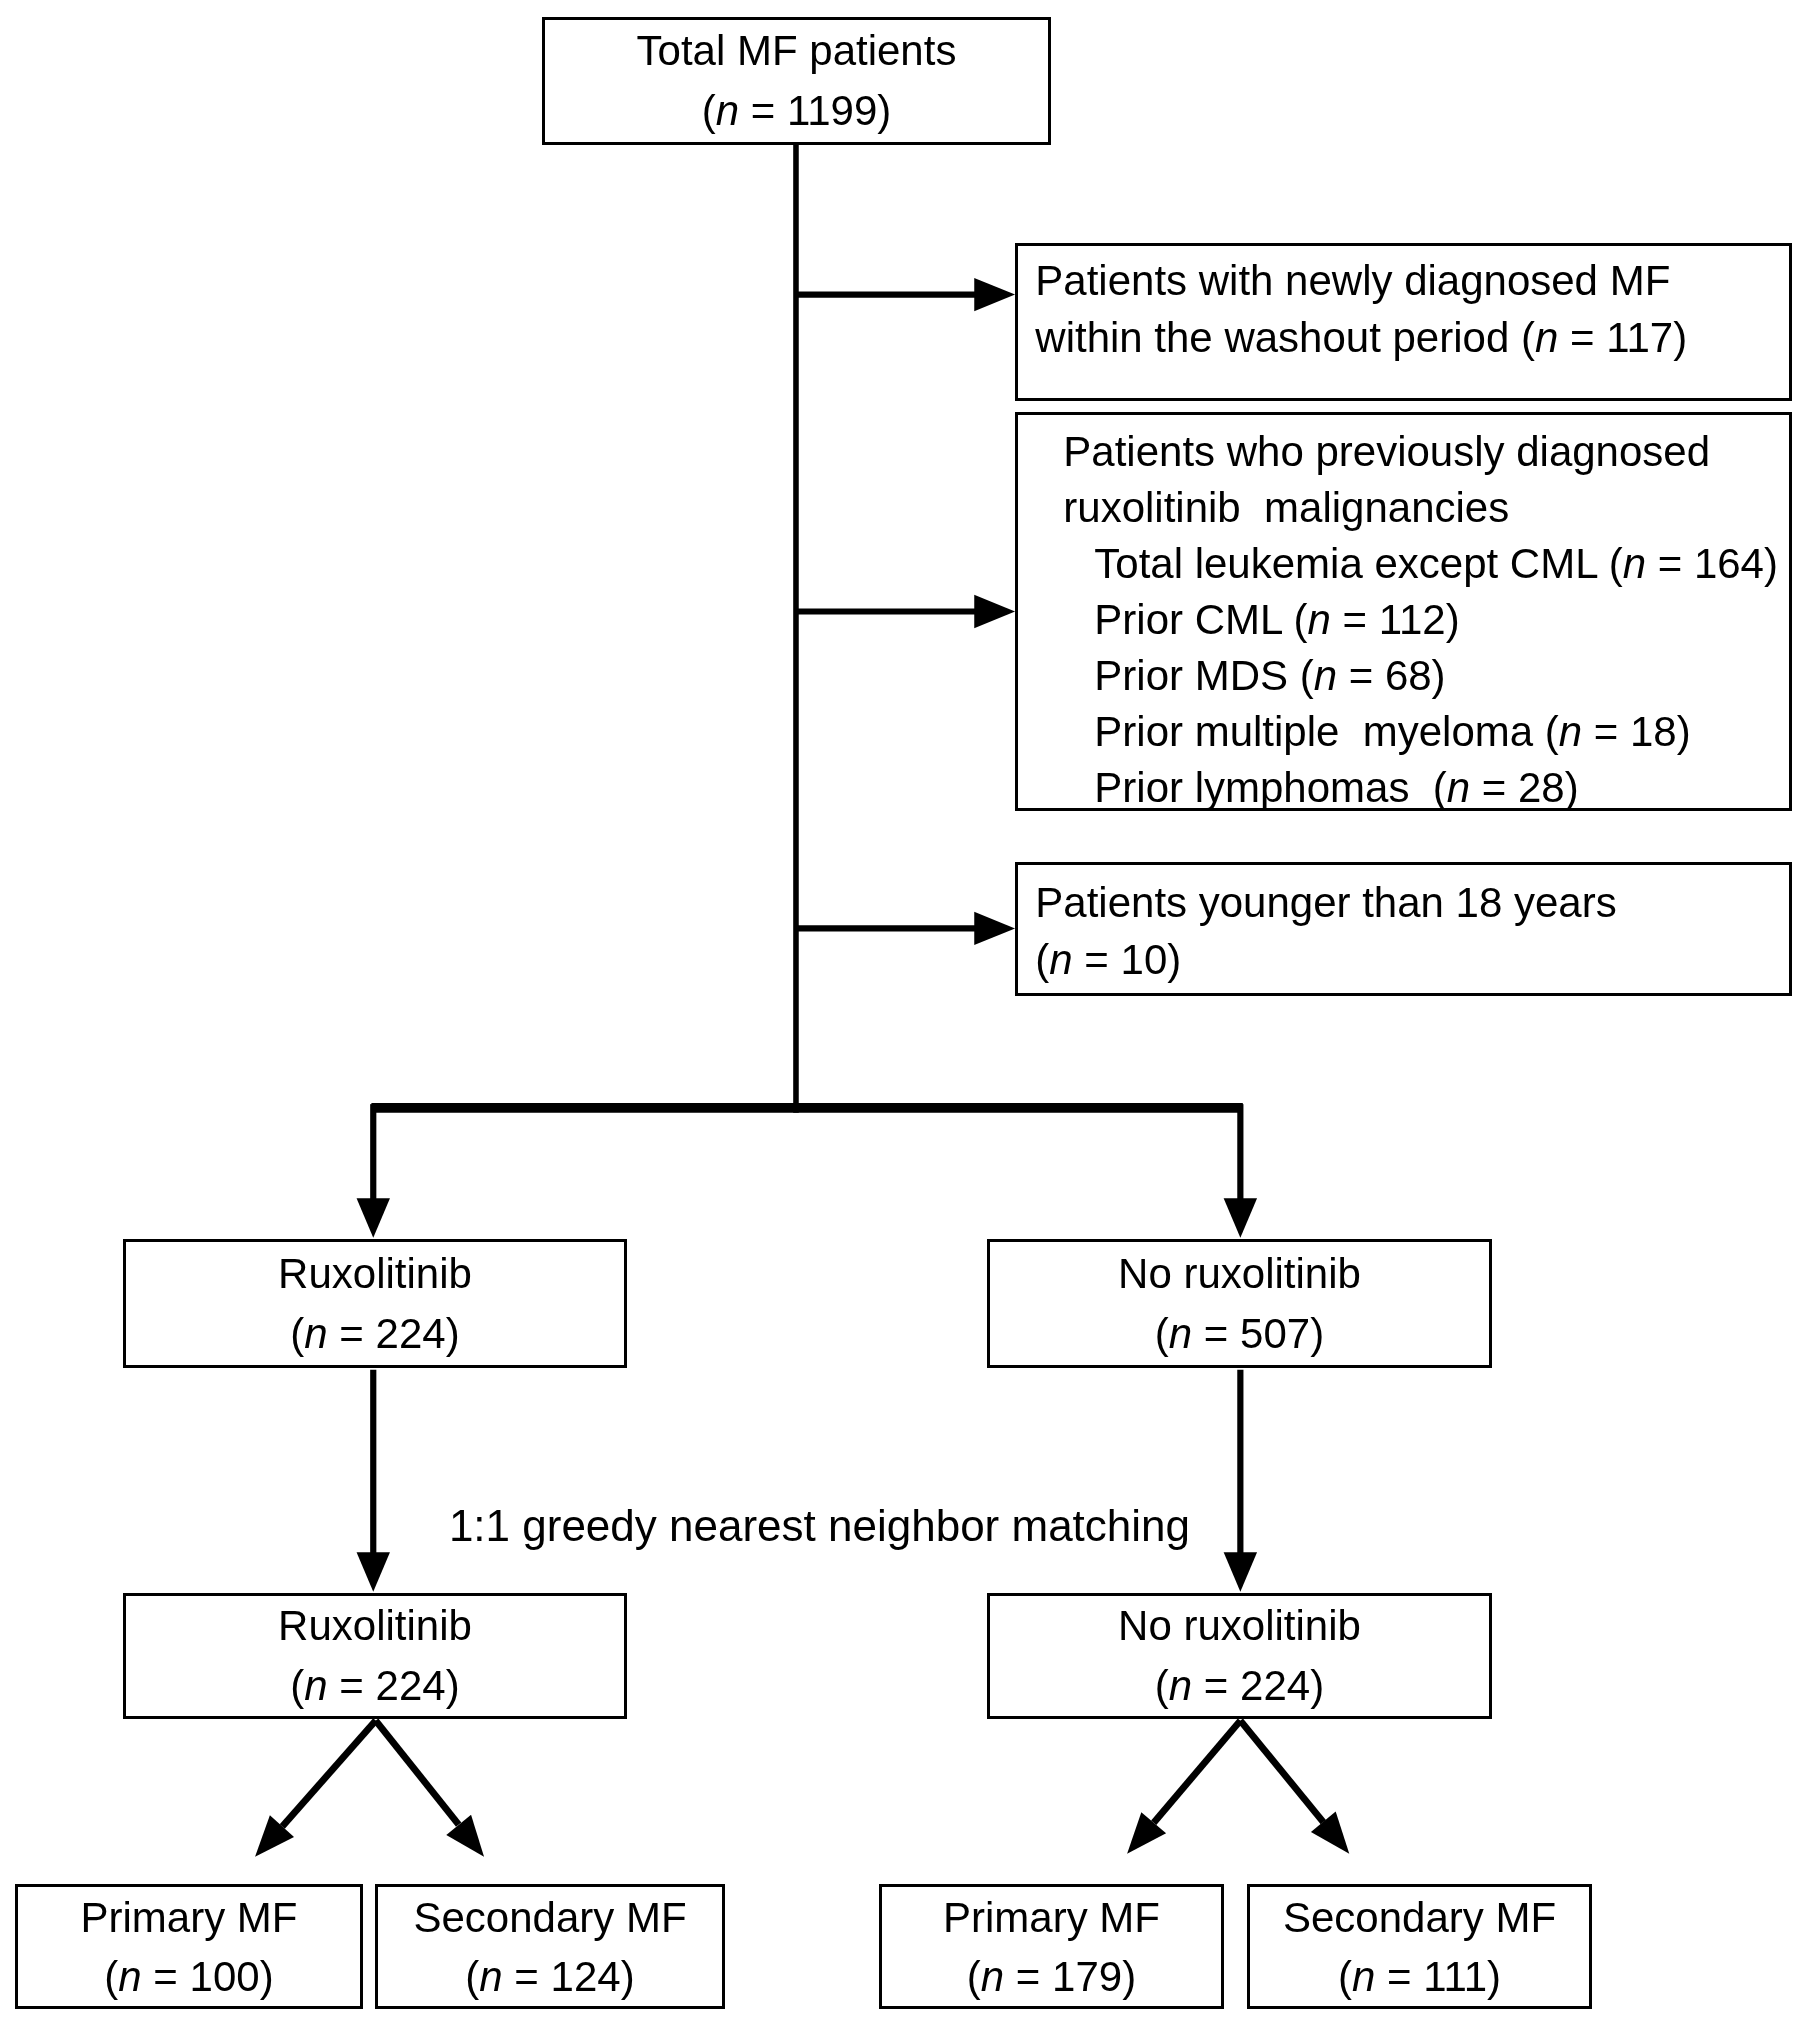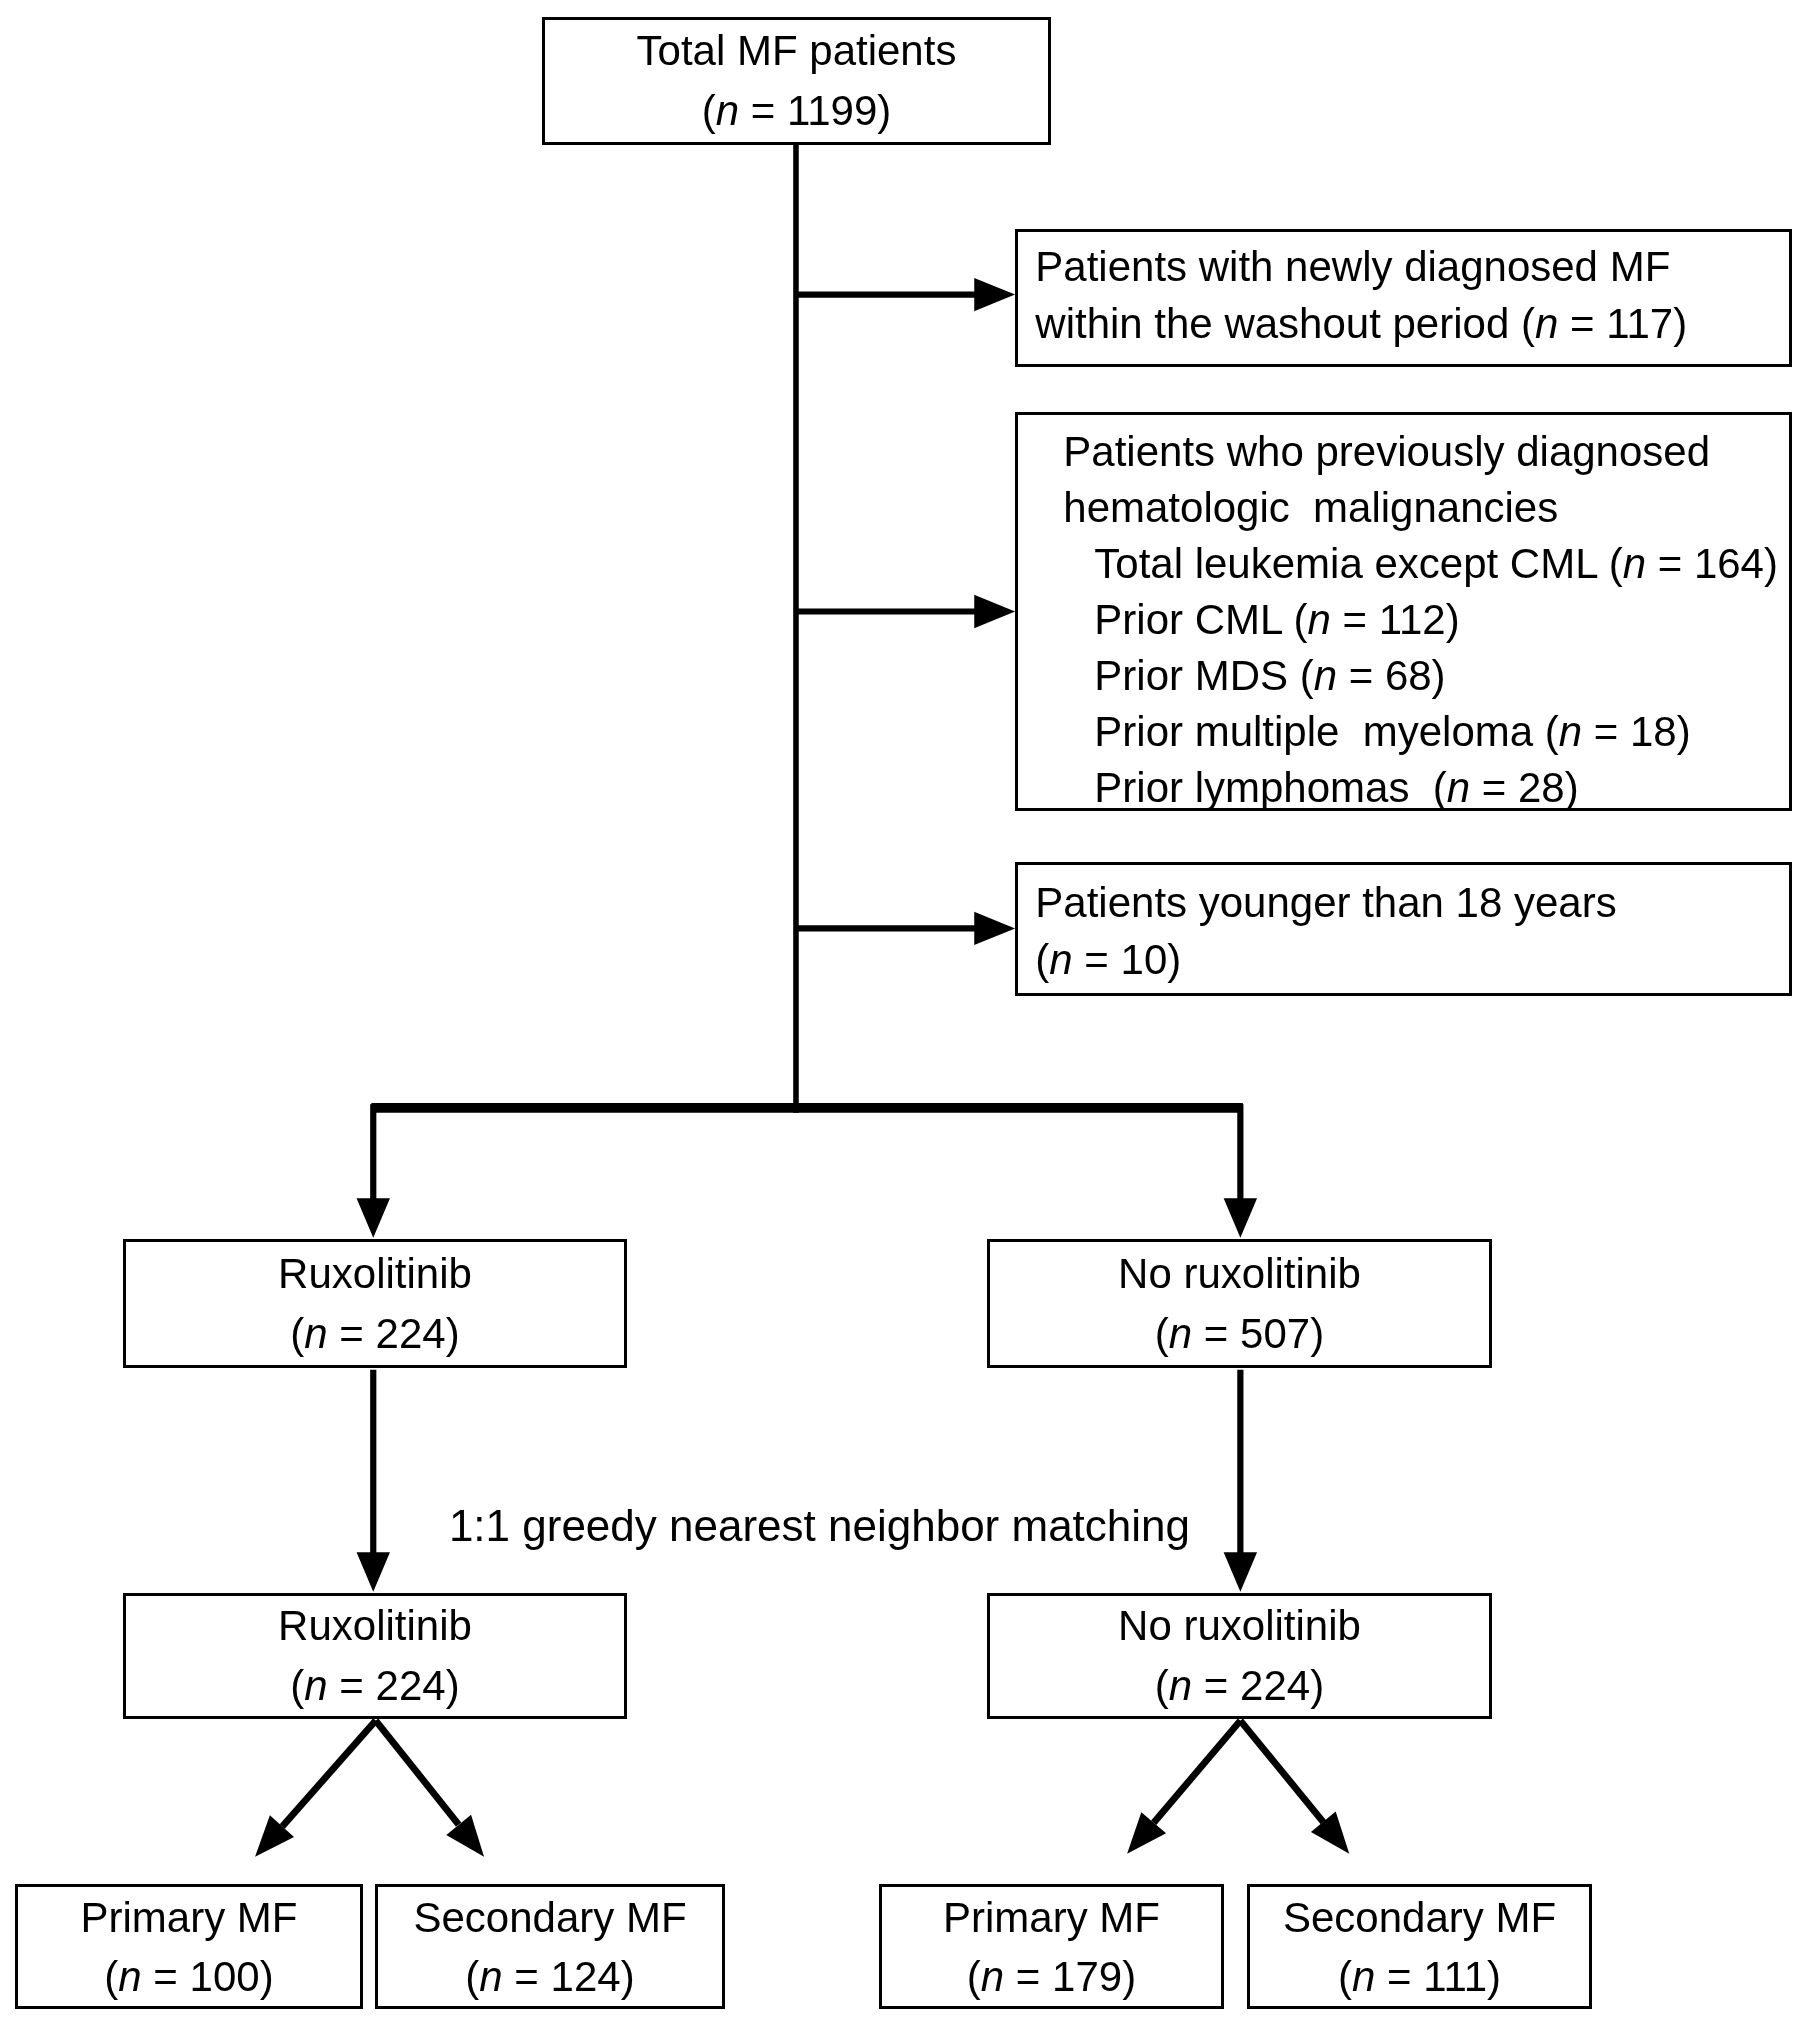--- a/index.html
+++ b/index.html
@@ -102,28 +102,28 @@
 
     <line x1="2004" y1="2780" x2="2138" y2="2944" stroke-width="11"></line>
     <polygon points="2180,2995 2118,2960 2158,2927"></polygon>
   </svg>
 
   <div class="box center" style="left:542px; top:16.7px; width:509px; height:128px;">
     <div class="line"><span>Total MF patients</span></div>
     <div class="line"><span>(</span><span class="it">n</span><span> = </span><span>1199</span><span>)</span></div>
   </div>
 
-  <div class="box left" style="left:1015px; top:229px; width:777px; height:138px;">
+  <div class="box left" style="left:1015px; top:243px; width:777px; height:158px;">
     <div class="line"><span>Patients with newly diagnosed MF</span></div>
     <div class="line"><span>within the washout period </span><span>(</span><span class="it">n</span><span> = </span><span>117</span><span>)</span></div>
   </div>
 
   <div class="box left box-prior" style="left:1015px; top:412px; width:777px; height:399px; padding-top:8.7px;">
     <div class="line"><span>Patients who previously diagnosed</span></div>
-    <div class="line"><span>hematologic  malignancies</span></div>
+    <div class="line"><span>ruxolitinib  malignancies</span></div>
     <div class="line indent"><span>Total leukemia except CML </span><span>(</span><span class="it">n</span><span> = </span><span>164</span><span>)</span></div>
     <div class="line indent"><span>Prior CML </span><span>(</span><span class="it">n</span><span> = </span><span>112</span><span>)</span></div>
     <div class="line indent"><span>Prior MDS </span><span>(</span><span class="it">n</span><span> = </span><span>68</span><span>)</span></div>
     <div class="line indent"><span>Prior multiple  myeloma </span><span>(</span><span class="it">n</span><span> = </span><span>18</span><span>)</span></div>
     <div class="line indent"><span>Prior lymphomas  </span><span>(</span><span class="it">n</span><span> = </span><span>28</span><span>)</span></div>
   </div>
 
   <div class="box left" style="left:1015px; top:862px; width:777px; height:134px; padding-top:8.7px;">
     <div class="line"><span>Patients younger than 18 years</span></div>
     <div class="line"><span>(</span><span class="it">n</span><span> = </span><span>10</span><span>)</span></div>

